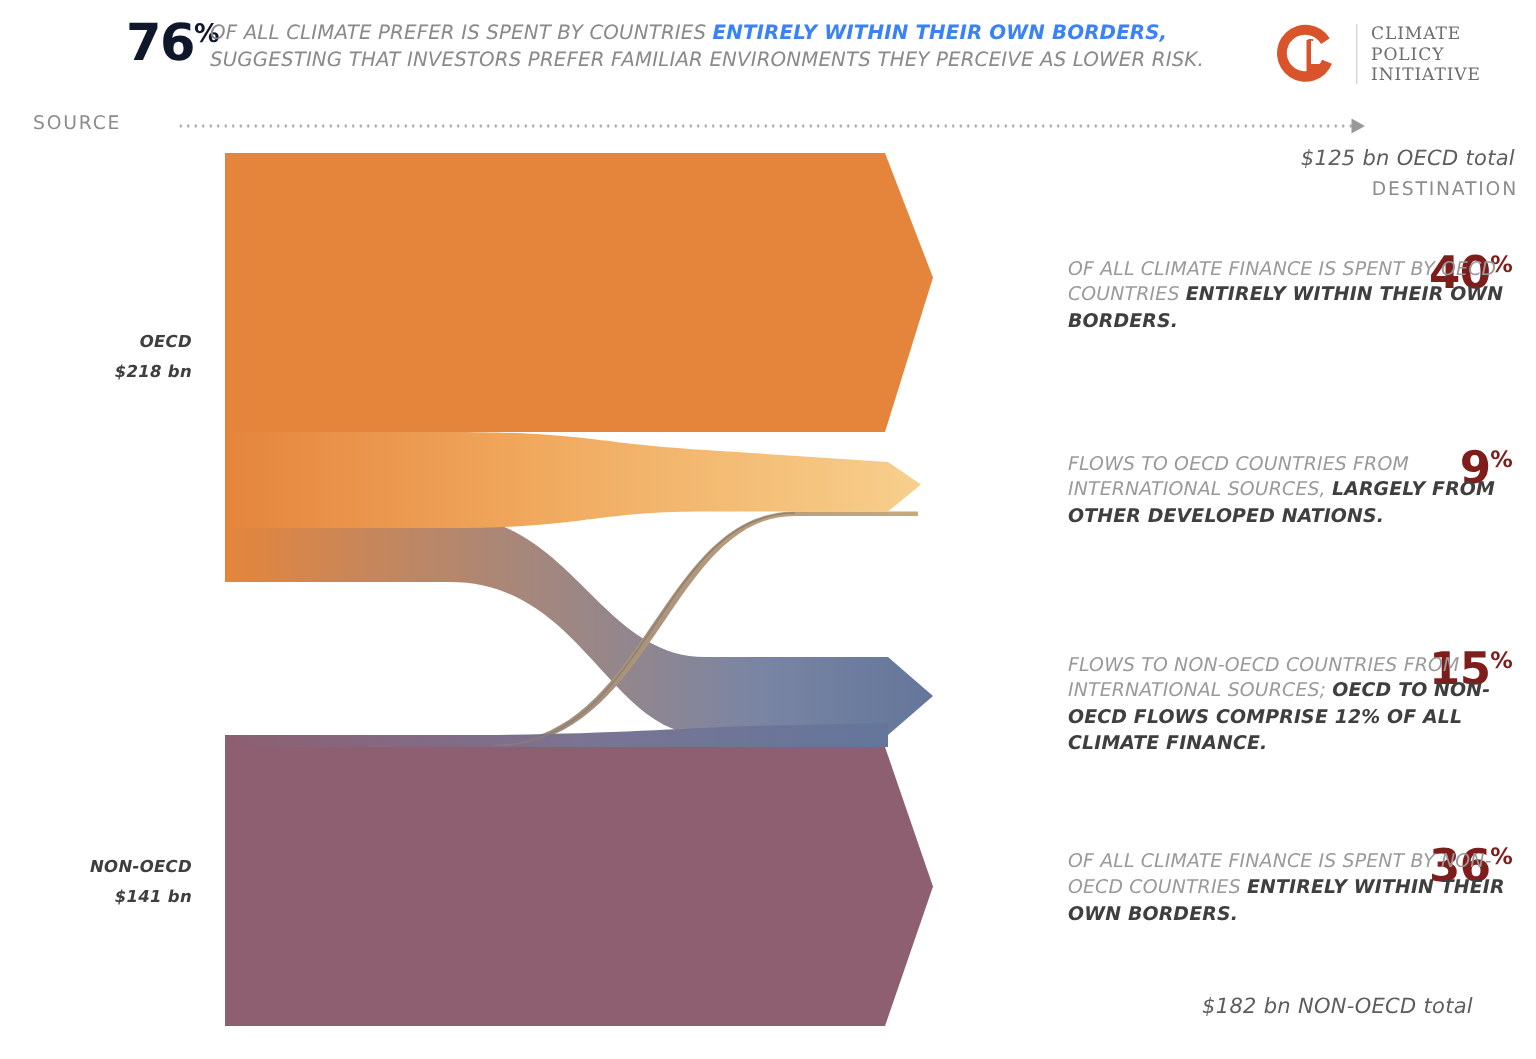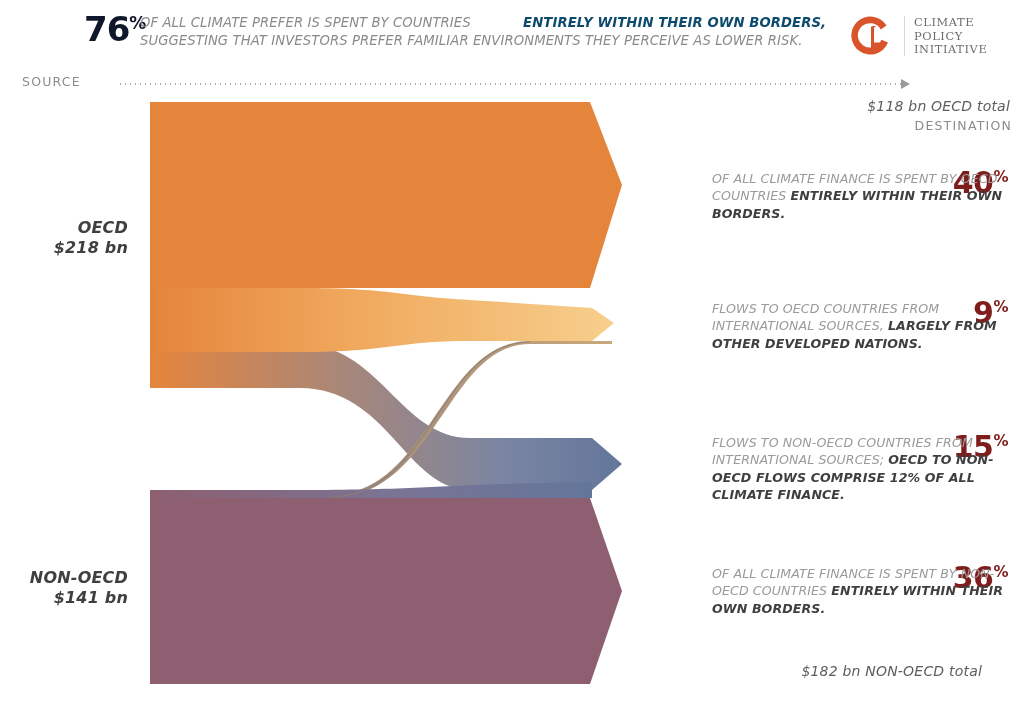--- a/index.html
+++ b/index.html
@@ -16,21 +16,21 @@
     position:absolute;left:84px;top:12px;
     font-size:34px;font-weight:bold;color:#0f172a;
     letter-spacing:-1px;line-height:1;
   }
   .hl-pct .sup{font-size:17px;vertical-align:super;font-weight:bold;}
   .hl-text{
     position:absolute;left:140px;top:14px;width:700px;
     font-style:italic;font-size:13.2px;line-height:18px;
     color:#8a8a8a;letter-spacing:.1px;
   }
-  .hl-text .b{font-weight:bold;color:#0c4a6e;margin-left:48px;}
+  .hl-text .b{font-weight:bold;color:#3b82f6;}
 
   
   .logo{position:absolute;left:848px;top:8px;width:170px;height:56px;}
   .logo-mark{position:absolute;left:0;top:4px;width:48px;height:48px;}
   .logo-div{position:absolute;left:56px;top:8px;width:1px;height:40px;background:#d7d7d7;}
   .logo-txt{
     position:absolute;left:66px;top:8px;
     font-family:"DejaVu Serif","Liberation Serif",serif;
     font-size:11.4px;line-height:13.6px;color:#6d6d6d;letter-spacing:.6px;
   }
@@ -50,21 +50,21 @@
   }
   .axis-arrow{
     position:absolute;left:901px;top:5px;width:0;height:0;
     border-left:9px solid #9a9a9a;
     border-top:5px solid transparent;border-bottom:5px solid transparent;
   }
 
   
   .node-label{
     position:absolute;text-align:right;font-style:italic;font-weight:bold;
-    color:#3f3f3f;font-size:16px;line-height:20px;letter-spacing:.2px;
+    color:#3f3f3f;font-size:11px;line-height:20px;letter-spacing:.2px;
   }
   .node-oecd{left:0px;top:218px;width:128px;}
   .node-nonoecd{left:0px;top:568px;width:128px;}
 
   
   .total{
     position:absolute;font-style:italic;font-size:14px;color:#5d5d5d;
     text-align:right;letter-spacing:.2px;
   }
   .total-top{right:14px;top:98px;}
@@ -205,21 +205,21 @@
 
   <div class="node-label node-oecd">
     <div>OECD</div>
     <div>$218 bn</div>
   </div>
   <div class="node-label node-nonoecd">
     <div>NON-OECD</div>
     <div>$141 bn</div>
   </div>
 
-  <div class="total total-top">$118 bn OECD total</div>
+  <div class="total total-top">$125 bn OECD total</div>
   <div class="total total-bottom">$182 bn NON-OECD total</div>
 
   <div class="callout co1">
     <div class="co-pct">
       <span>40</span><span class="sup">%</span>
     </div>
     <div class="co-body">
       <span>OF ALL CLIMATE FINANCE IS SPENT BY OECD COUNTRIES </span><span class="b">ENTIRELY WITHIN THEIR OWN BORDERS.</span>
     </div>
   </div>

